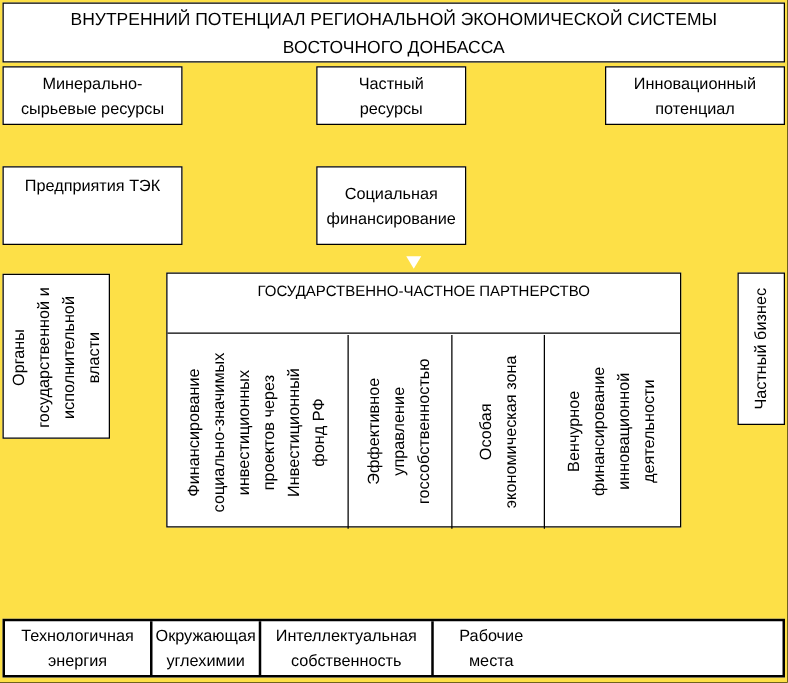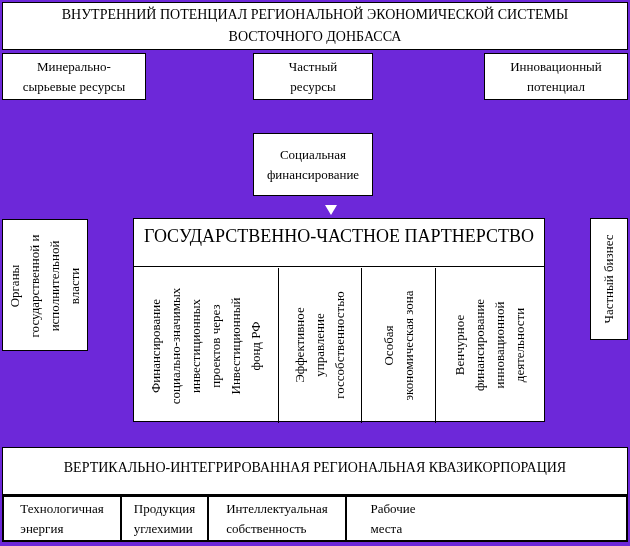--- a/index.html
+++ b/index.html
@@ -1,20 +1,20 @@
 <!DOCTYPE html>
 <html><head>
 <meta charset="utf-8">
 <style>
   html, body { margin: 0; padding: 0; background: #000; }
   #canvas {
     position: relative;
     width: 630px; height: 546px;
-    background: #6d28d9;
-    font-family: Liberation Serif, serif;
+    background: #fde047;
+    font-family: Liberation Sans, sans-serif;
     color: #000000;
     overflow: hidden;
   }
   .box {
     position: absolute;
     background: #ffffff;
     border: 1px solid #000000;
     box-sizing: border-box;
   }
   .center {
@@ -35,48 +35,49 @@
     text-align: center;
     white-space: pre-line;
   }
   .pcols { position: absolute; left: 0; top: 49px; width: 100%; height: 155px; display: flex; }
   .pcol { position: relative; height: 155px; box-sizing: border-box; }
   .pcol + .pcol { border-left: 1px solid #000000; }
   .phead {
     position: absolute; left: 0; top: 0; width: 100%; height: 48px;
     border-bottom: 1px solid #000000; box-sizing: border-box;
     display: flex; justify-content: center; align-items: flex-start;
-    padding-top: 7px; font-size: 18px;
+    padding-top: 7px; font-size: 12px;
   }
   .arrow-down {
     position: absolute; left: 325px; top: 205px;
     width: 0; height: 0;
     border-left: 6px solid transparent;
     border-right: 6px solid transparent;
     border-top: 10px solid #ffffff;
   }
   .brow { position: absolute; left: 2px; top: 495px; width: 626px; height: 47px; display: flex; background: #ffffff; border: 2px solid #000000; box-sizing: border-box; }
-  .bcell { height: 100%; box-sizing: border-box; display: flex; align-items: center; justify-content: center; text-align: left; }
+  .bcell { height: 100%; box-sizing: border-box; display: flex; align-items: center; justify-content: center; text-align: center; }
   .bcell + .bcell { border-left: 2px solid #000000; }
 </style>
 </head>
 <body>
 
 <div id="canvas">
 
   <div class="box center txt14 pre" style="left:2px; top:2px; width:626px; height:48px;">ВНУТРЕННИЙ ПОТЕНЦИАЛ РЕГИОНАЛЬНОЙ ЭКОНОМИЧЕСКОЙ СИСТЕМЫ
 ВОСТОЧНОГО ДОНБАССА</div>
 
   <div class="box center txt13 pre" style="left:2px; top:53px; width:144px; height:47px;">Минерально-
 сырьевые ресурсы</div>
   <div class="box center txt13 pre" style="left:253px; top:53px; width:120px; height:47px;">Частный
 ресурсы</div>
   <div class="box center txt13 pre" style="left:484px; top:53px; width:144px; height:47px;">Инновационный
 потенциал</div>
 
+  <div class="box txt13 pre" style="left:2px; top:133px; width:144px; height:63px; text-align:center; padding-top:5px;">Предприятия ТЭК</div>
   <div class="box center txt13 pre" style="left:253px; top:133px; width:120px; height:63px;">Социальная
 финансирование</div>
 
   <div class="box" style="left:2px; top:219px; width:86px; height:132px;">
     <div class="vrot txt13" style="width:132px; height:86px; left:-24px; top:23px;">Органы
 государственной и
 исполнительной
 власти</div>
   </div>
 
@@ -108,26 +109,25 @@
 инновационной
 деятельности</div>
       </div>
     </div>
   </div>
 
   <div class="box" style="left:590px; top:218px; width:38px; height:122px;">
     <div class="vrot txt13" style="width:122px; height:36px; left:-43px; top:42px;">Частный бизнес</div>
   </div>
 
-  <div class="box txt14" style="left:2px; top:447px; width:626px; height:48px; text-align:center; padding-top:9px;">ВЕРТИКАЛЬНО-ИНТЕГРИРОВАННАЯ РЕГИОНАЛЬНАЯ КВАЗИКОРПОРАЦИЯ</div>
 
   <div class="brow">
     <div class="bcell txt13 pre" style="width:116px;">Технологичная
 энергия</div>
-    <div class="bcell txt13 pre" style="width:87px;">Продукция
+    <div class="bcell txt13 pre" style="width:87px;">Окружающая
 углехимии</div>
     <div class="bcell txt13 pre" style="width:138px;">Интеллектуальная
 собственность</div>
     <div class="bcell txt13 pre" style="width:94px;">Рабочие
 места</div>
   </div>
 
 </div>
 
 </body></html>

